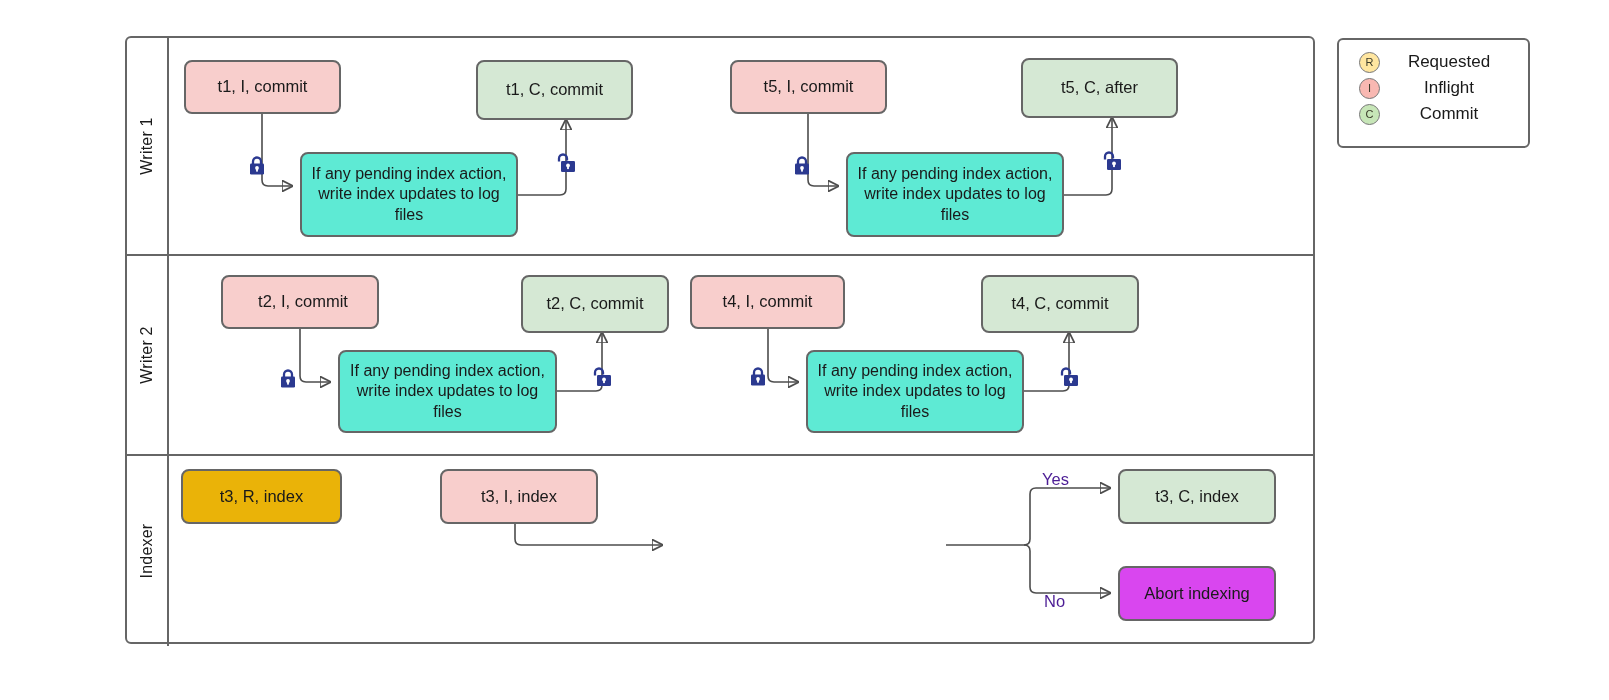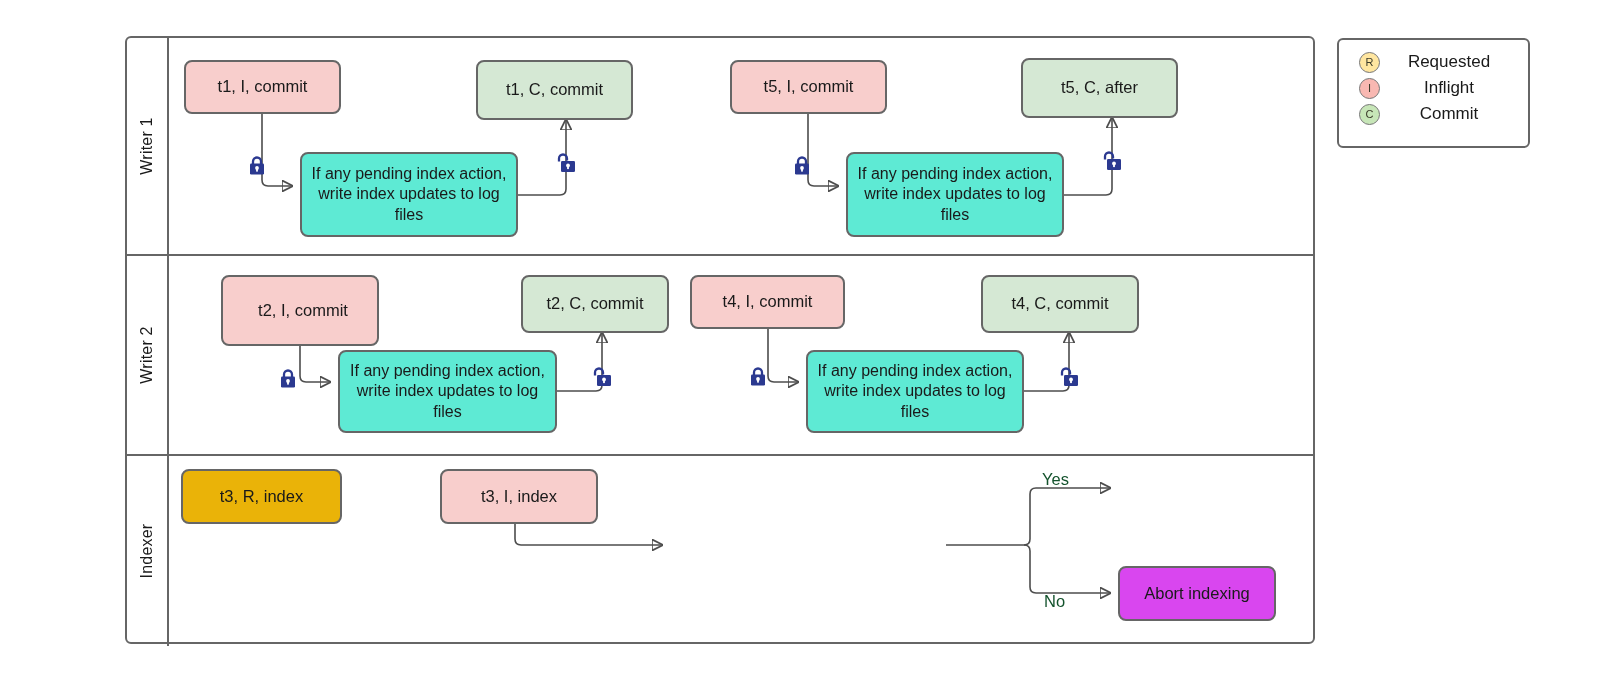--- a/index.html
+++ b/index.html
@@ -119,21 +119,21 @@
     position: absolute;
     width: 20px;
     height: 22px;
   }
   .lockicon svg { display: block; }
 
   
   .edge-label {
     position: absolute;
     font-size: 16.5px;
-    color: #14532d;
+    color: #4c1d95;
     white-space: nowrap;
   }
 
   
   .legend {
     position: absolute;
     left: 1337px;
     top: 38px;
     width: 193px;
     height: 110px;
@@ -269,21 +269,21 @@
   </div>
   <div class="lockicon" style="left:1102px; top:150px;">
     <svg width="20" height="22" viewBox="0 0 20 22">
       <path d="M3 9.5 V6.5 A4 4 0 0 1 11 6.5 V8.5" stroke="#2b3990" stroke-width="2.3" fill="none"></path>
       <rect x="5" y="9" width="14" height="11" rx="1.3" fill="#2b3990"></rect>
       <circle cx="12" cy="13.5" r="1.9" fill="#ffffff"></circle>
       <rect x="11.1" y="13.5" width="1.8" height="3.6" fill="#ffffff"></rect>
     </svg>
   </div>
 
-  <div class="node inflight" style="left:221px; top:275px; width:158px; height:71px;padding-left:12px;">t2, I, commit</div>
+  <div class="node inflight" style="left:221px; top:275px; width:158px; height:54px;padding-left:12px;">t2, I, commit</div>
 
   <div class="node commit" style="left:521px; top:275px; width:148px; height:58px;">t2, C, commit</div>
 
   <div class="node process" style="left:338px; top:350px; width:219px; height:83px;">If any pending index action, write index updates to log files</div>
 
   <div class="node inflight" style="left:690px; top:275px; width:155px; height:54px;">t4, I, commit</div>
 
   <div class="node commit" style="left:981px; top:275px; width:158px; height:58px;text-align:center;">t4, C, commit</div>
 
   <div class="node process" style="left:806px; top:350px; width:218px; height:83px;">If any pending index action, write index updates to log files</div>
@@ -322,20 +322,21 @@
   </div>
 
   <div class="node requested" style="left:181px; top:469px; width:161px; height:55px;">t3, R, index</div>
 
   <div class="node inflight" style="left:440px; top:469px; width:158px; height:55px;">t3, I, index</div>
 
 
   <div class="edge-label" style="left:1042px; top:470px;">Yes</div>
   <div class="edge-label" style="left:1044px; top:592px;">No</div>
 
+  <div class="node commit" style="left:1118px; top:469px; width:158px; height:55px;">t3, C, index</div>
 
   <div class="node abort" style="left:1118px; top:566px; width:158px; height:55px;">Abort indexing</div>
 
   <div class="legend">
     <div class="legend-row">
       <div class="legend-badge r">R</div>
       <div class="legend-text">Requested</div>
     </div>
     <div class="legend-row">
       <div class="legend-badge i">I</div>

